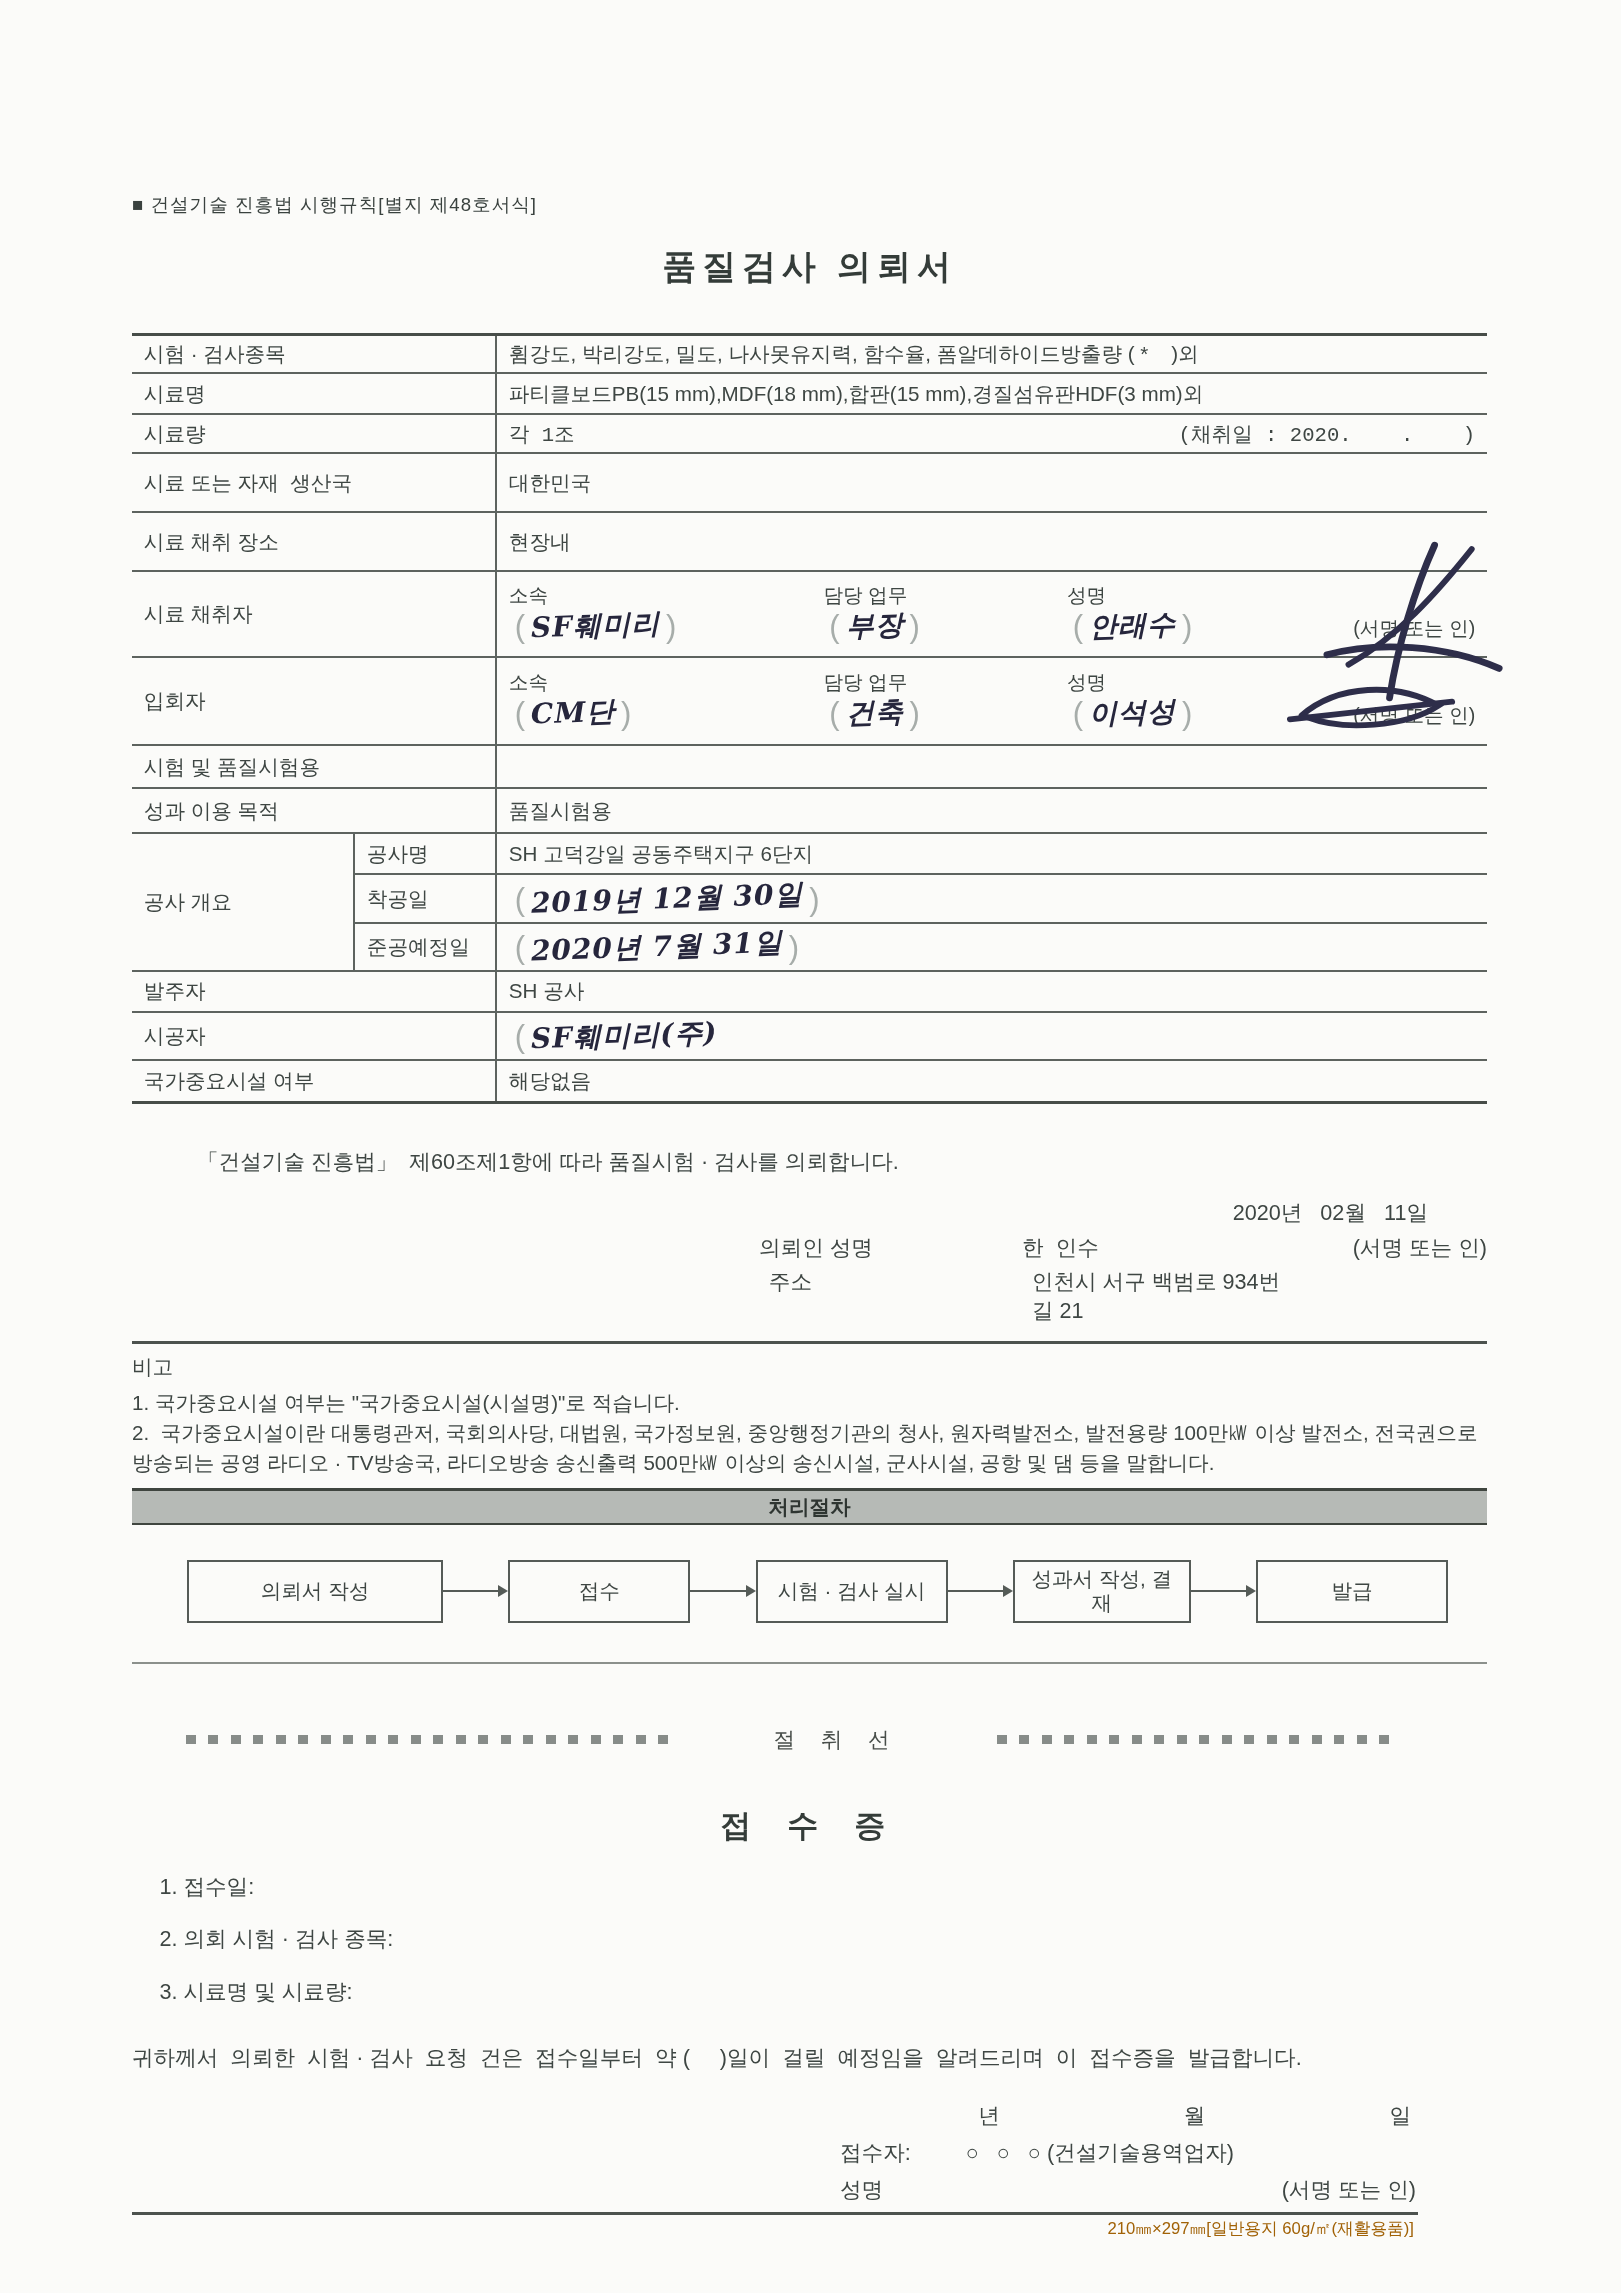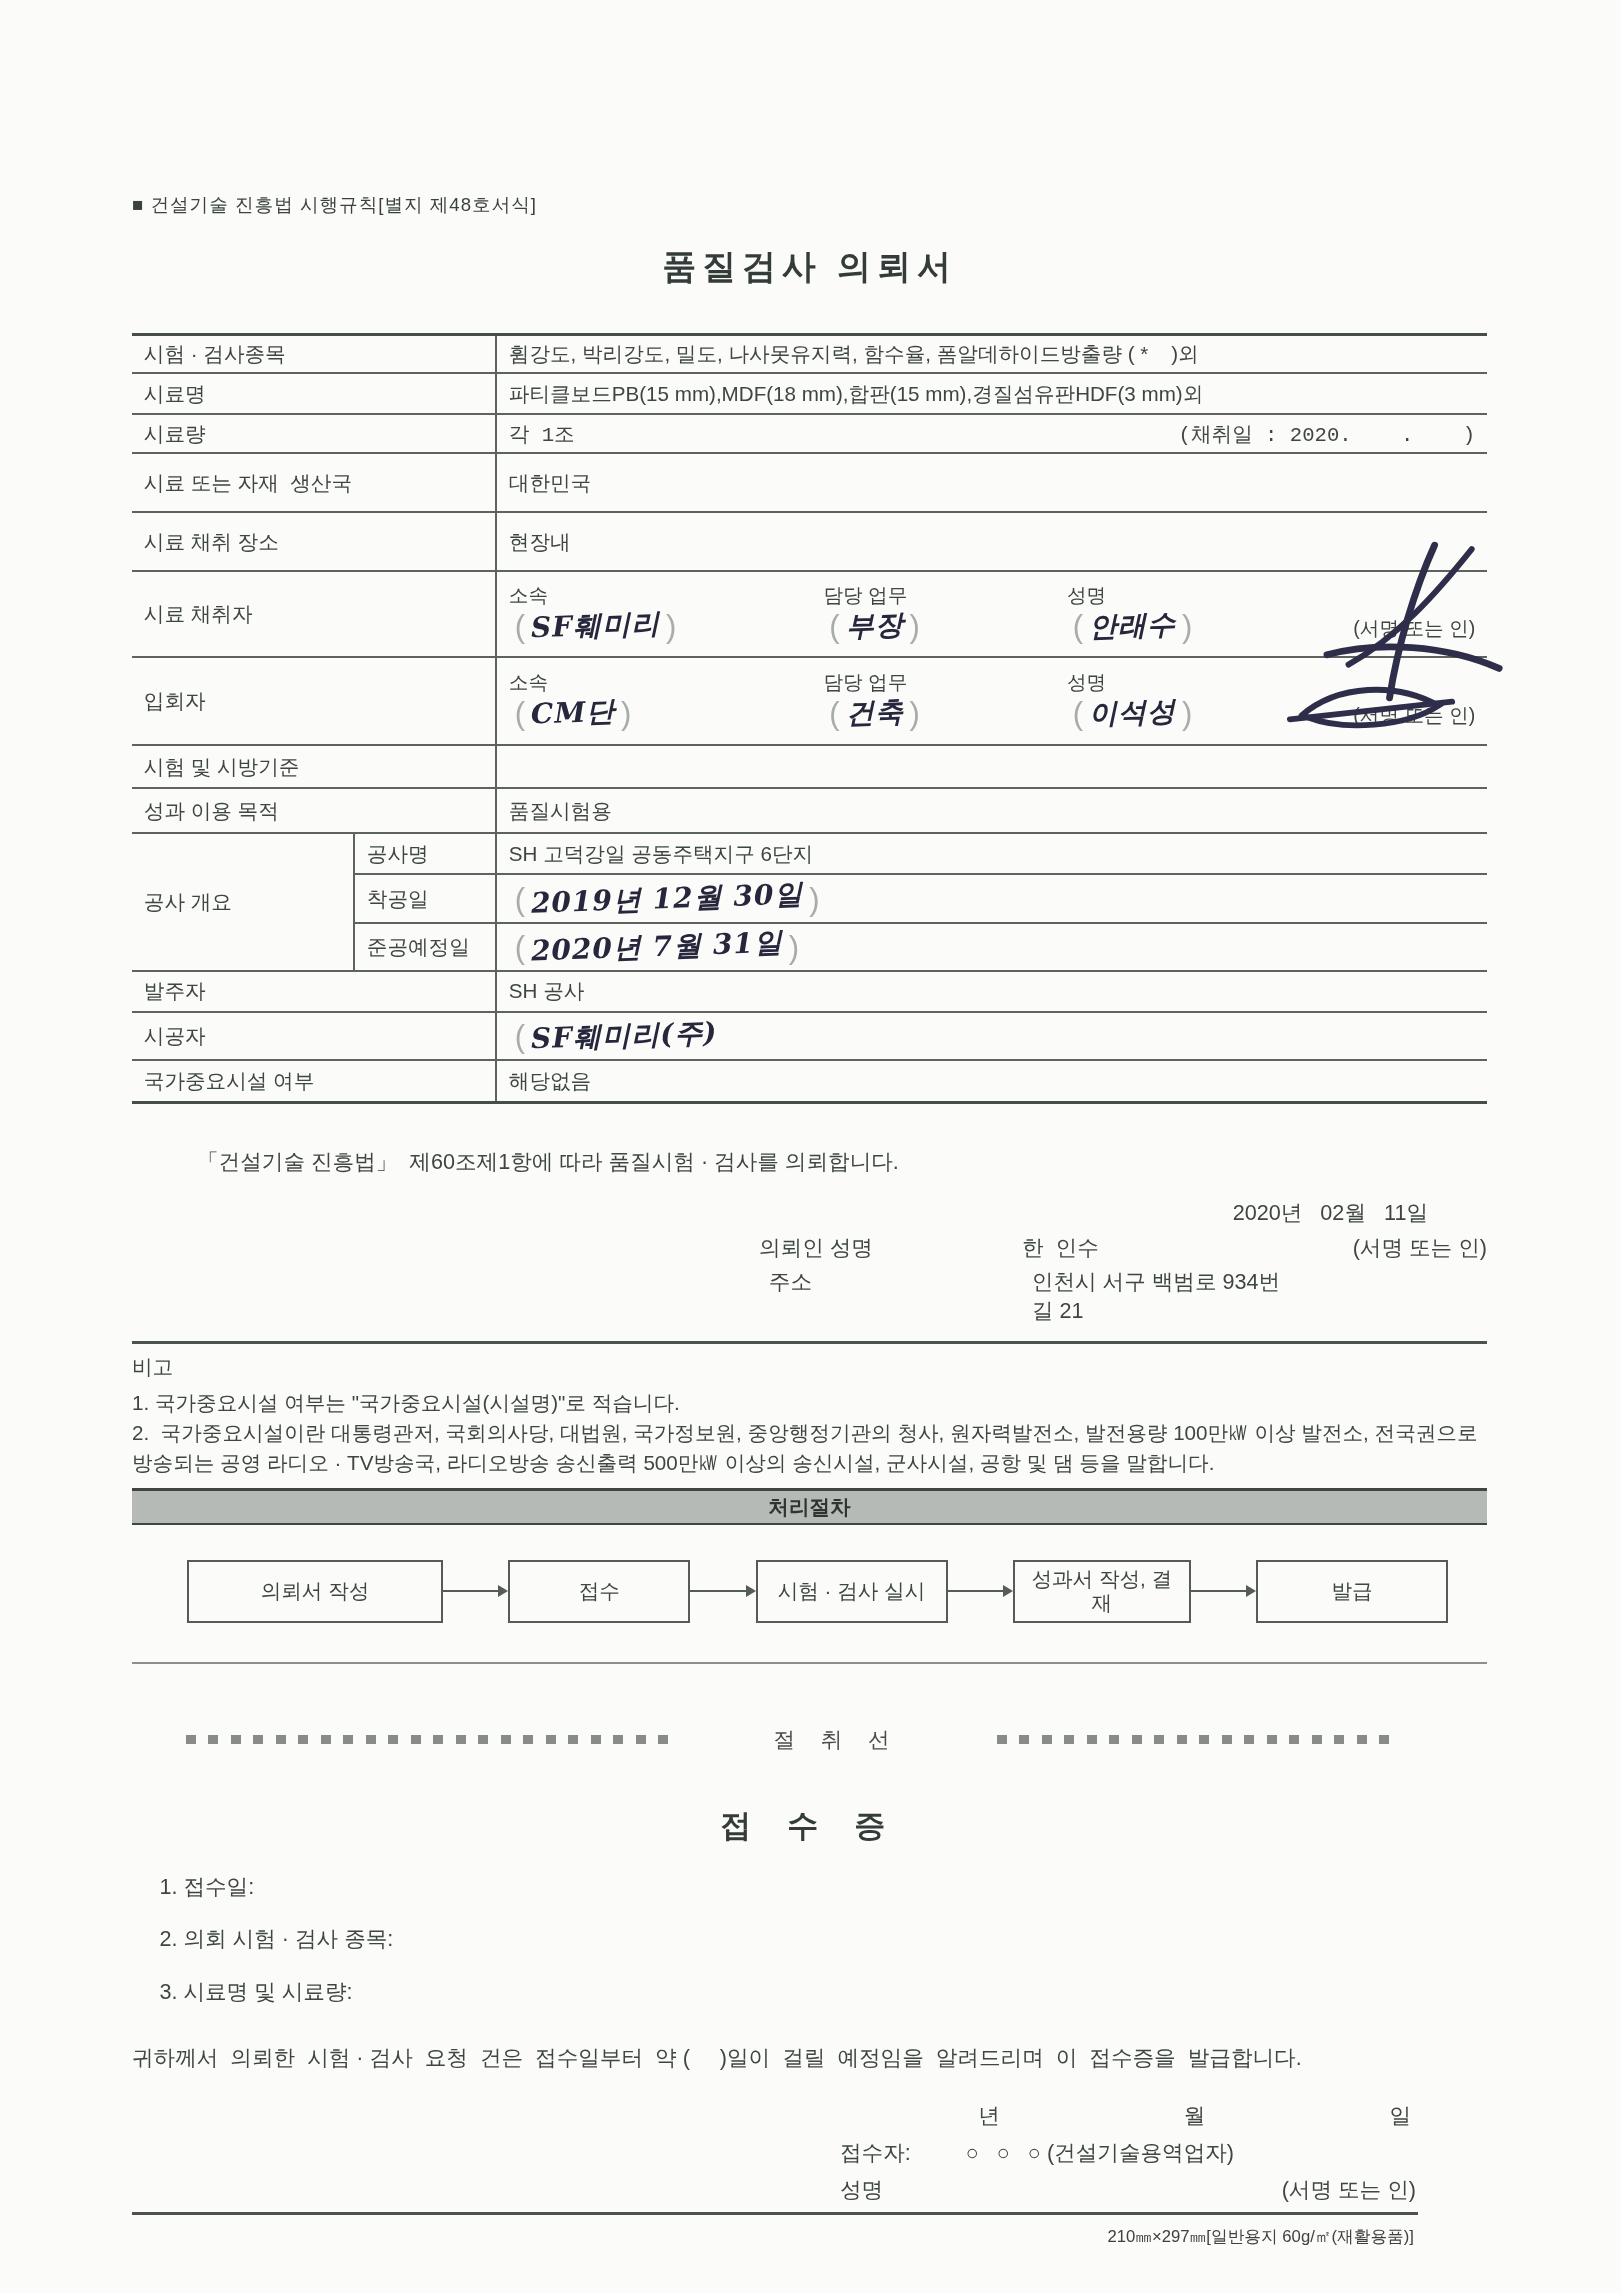--- a/index.html
+++ b/index.html
@@ -92,21 +92,21 @@
   .cut-label{flex:1;text-align:center;font-size:21.6px;letter-spacing:9.8px;color:#474d49;}
   .receipt-title{text-align:center;font-size:31px;font-weight:bold;letter-spacing:13.7px;margin:51px 0 25px 0;color:#343c39;}
   .receipt-items{margin-left:27.4px;font-size:21.6px;}
   .receipt-items div{margin-bottom:23.5px;}
   .receipt-notice{margin-top:35px;font-size:21.6px;line-height:33px;white-space:pre-wrap;}
   .receipt-date{display:flex;justify-content:flex-end;gap:184px;padding-right:76px;font-size:21.6px;margin-top:27.4px;}
   .receipt-line{display:flex;margin:7.8px 0 0 708px;font-size:21.6px;line-height:29px;}
   .receipt-line .rl-left{white-space:pre-wrap;}
   .receipt-line .rl-right{margin-left:auto;padding-right:71px;white-space:nowrap;}
   .receipt-bottom{border-bottom:3.9px solid #4c524e;margin-top:7.8px;margin-right:69px;}
-  .paper-spec{text-align:right;padding-right:73px;font-size:16.7px;color:#404040;margin-top:10px;}
+  .paper-spec{text-align:right;padding-right:73px;font-size:16.7px;color:#a16207;margin-top:2px;}
 </style>
 </head>
 <body>
 
 <div class="sheet">
 
   <div class="reg-note">■ 건설기술 진흥법 시행규칙[별지 제48호서식]</div>
   <div class="title">품질검사 의뢰서</div>
 
   <table class="form">
@@ -187,21 +187,21 @@
             <div class="sign-note">(서명 또는 인)</div>
           </div>
           <svg class="scrawl scrawl-witness" width="176" height="69" viewBox="0 0 180 70">
             <path d="M18,40 C55,8 115,6 158,30 C125,52 60,56 24,42" stroke="#2e2e4a" stroke-width="6" fill="none" stroke-linecap="round"></path>
             <path d="M6,44 L172,26" stroke="#2e2e4a" stroke-width="6" fill="none" stroke-linecap="round"></path>
           </svg>
         </td>
       </tr>
 
       <tr style="height:43px">
-        <td class="lbl" colspan="2">시험 및 시방기준</td>
+        <td class="lbl" colspan="2">시험 및 품질시험용</td>
         <td class="val"></td>
       </tr>
       <tr style="height:45px">
         <td class="lbl" colspan="2">성과 이용 목적</td>
         <td class="val">품질시험용</td>
       </tr>
 
       <tr style="height:41px">
         <td class="lbl" rowspan="3">공사 개요</td>
         <td class="sub">공사명</td>

